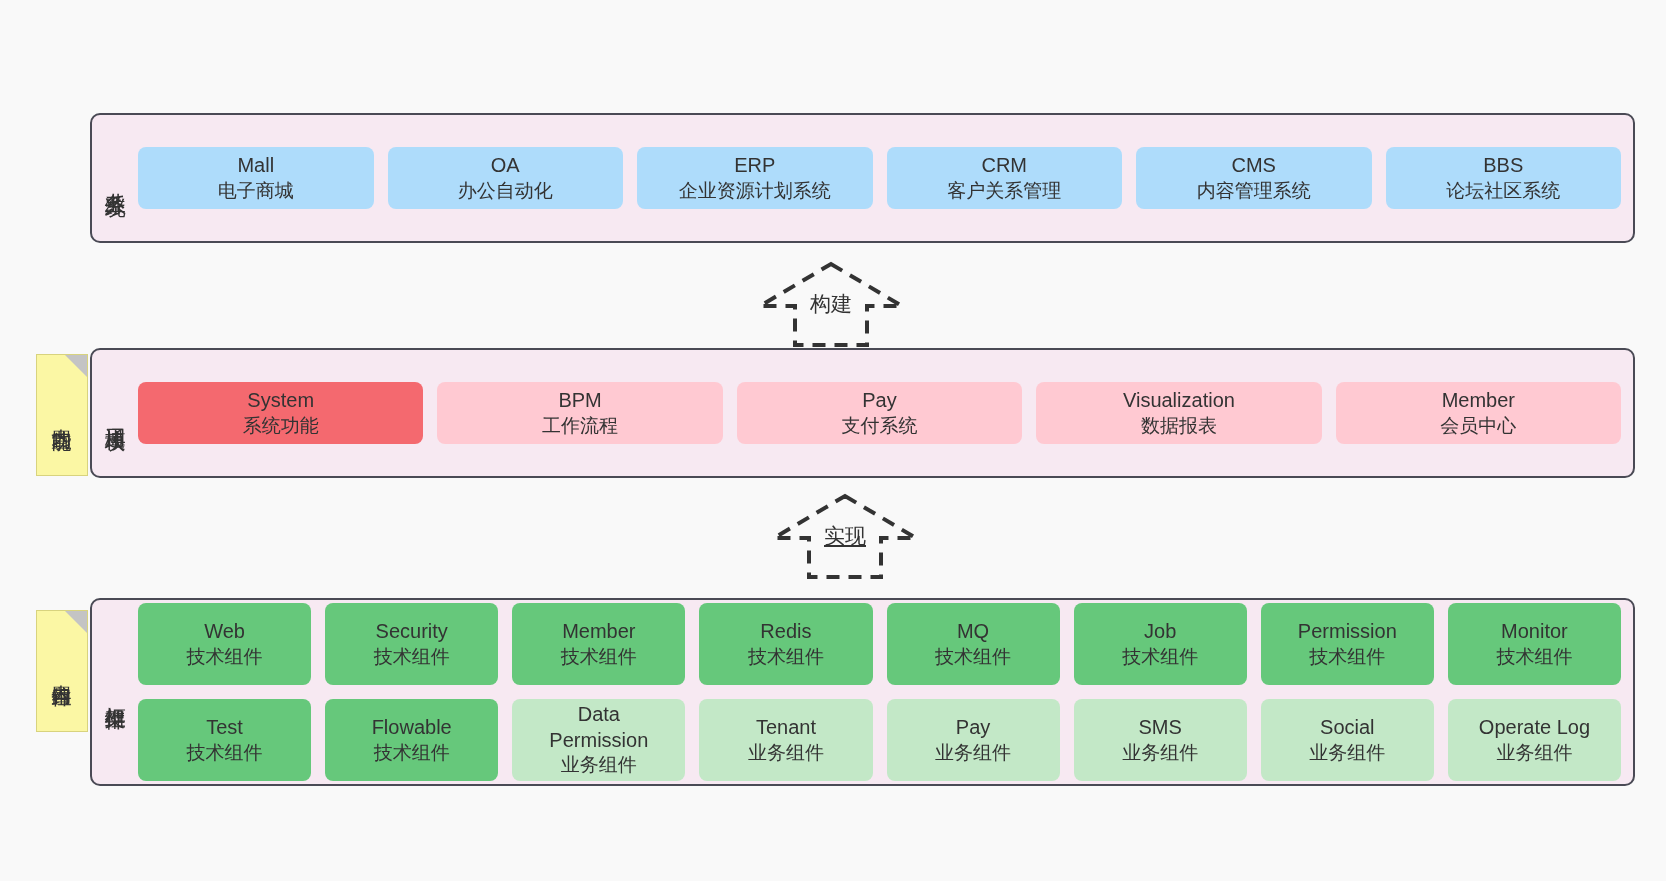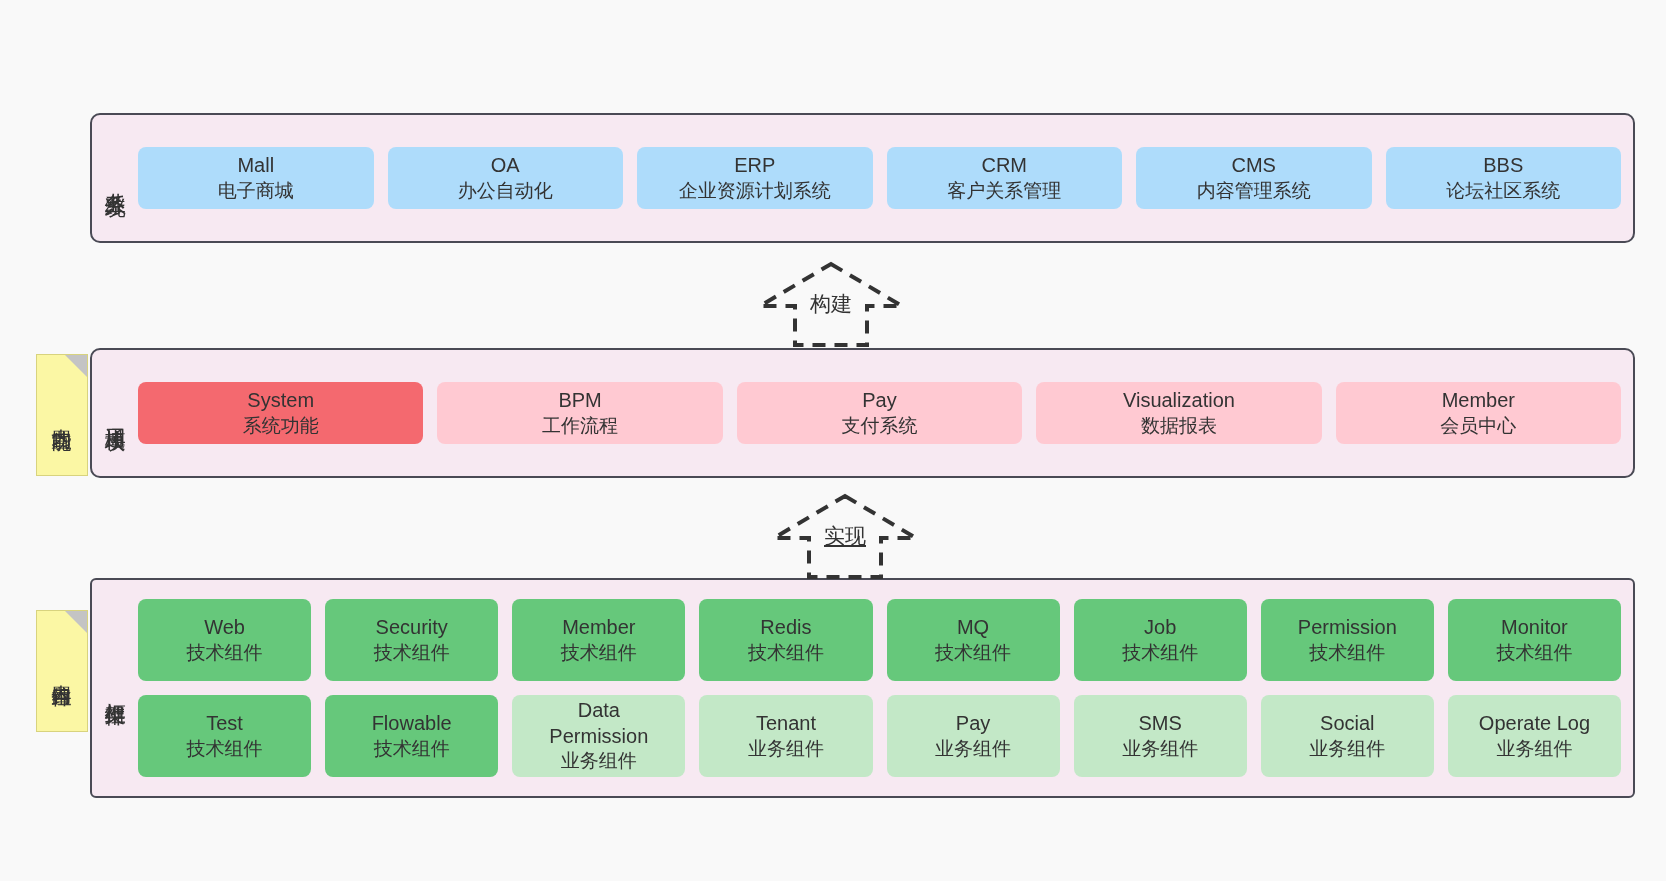--- a/index.html
+++ b/index.html
@@ -205,21 +205,21 @@
     <path d="M75 4 L146 46 L111 46 L111 85 L39 85 L39 46 L4 46 Z" fill="none" stroke="#333333" stroke-width="4" stroke-dasharray="13 9" stroke-linejoin="miter"></path>
   </svg>
   <span class="arrow-label" style="top:30px;text-decoration:underline;">实现</span>
 </div>
 
 <div class="note" style="left:36px; top:610px; width:52px; height:122px;">
   <span class="fold"></span>
   <span>内置组件</span>
 </div>
 
-<div class="layer" id="layer-framework" style="left:90px; top:578px; width:1545px; height:220px;border-radius:6px;">
+<div class="layer" id="layer-framework" style="left:90px; top:598px; width:1545px; height:188px;">
   <div class="layer-title">框架组件</div>
   <div class="layer-body">
 
     <div class="row" style="height:82px;">
       <div class="card c-green">
         <span class="en">Web</span>
         <span class="cn">技术组件</span>
       </div>
       <div class="card c-green">
         <span class="en">Security</span>

